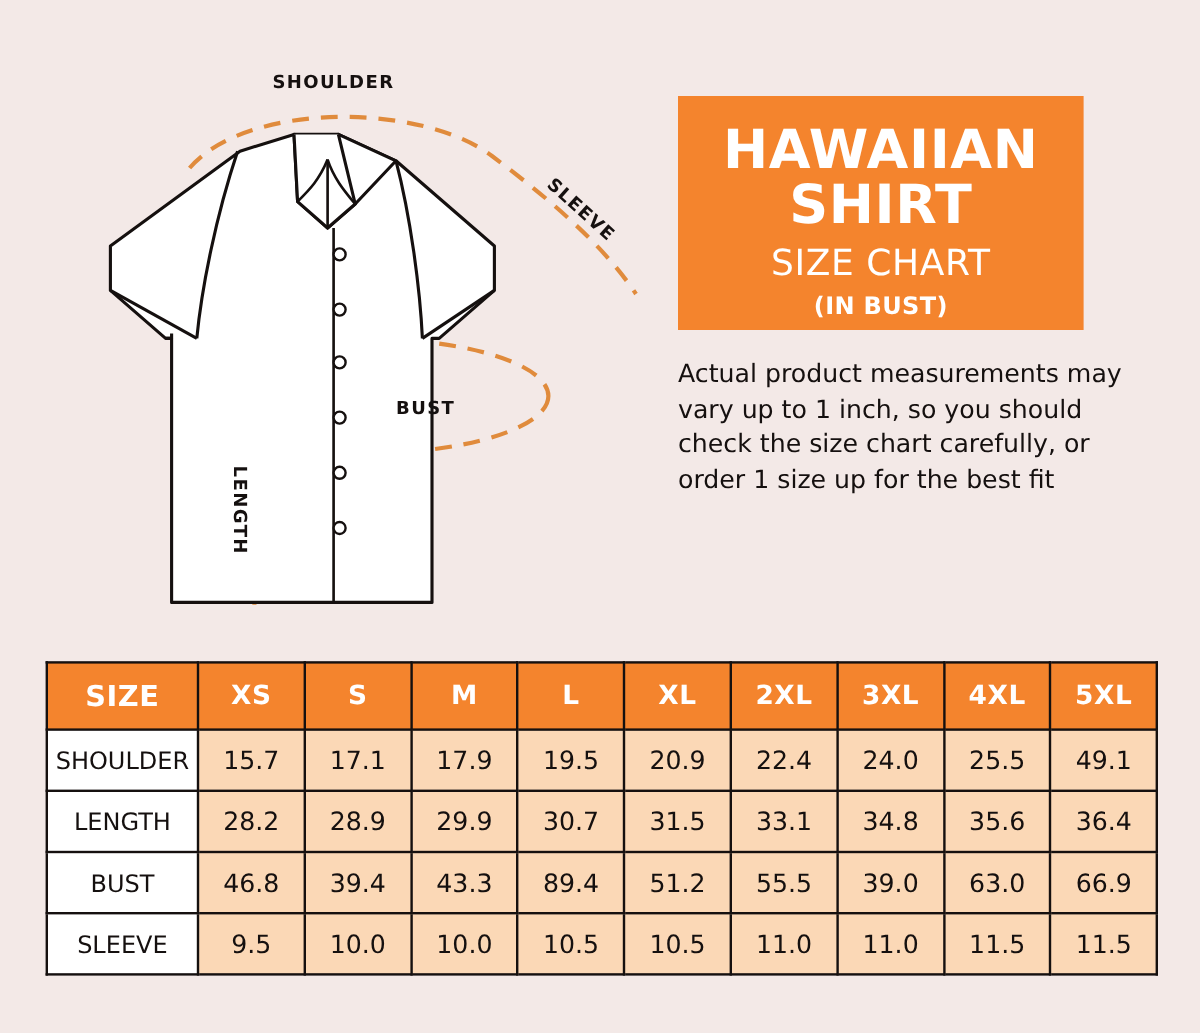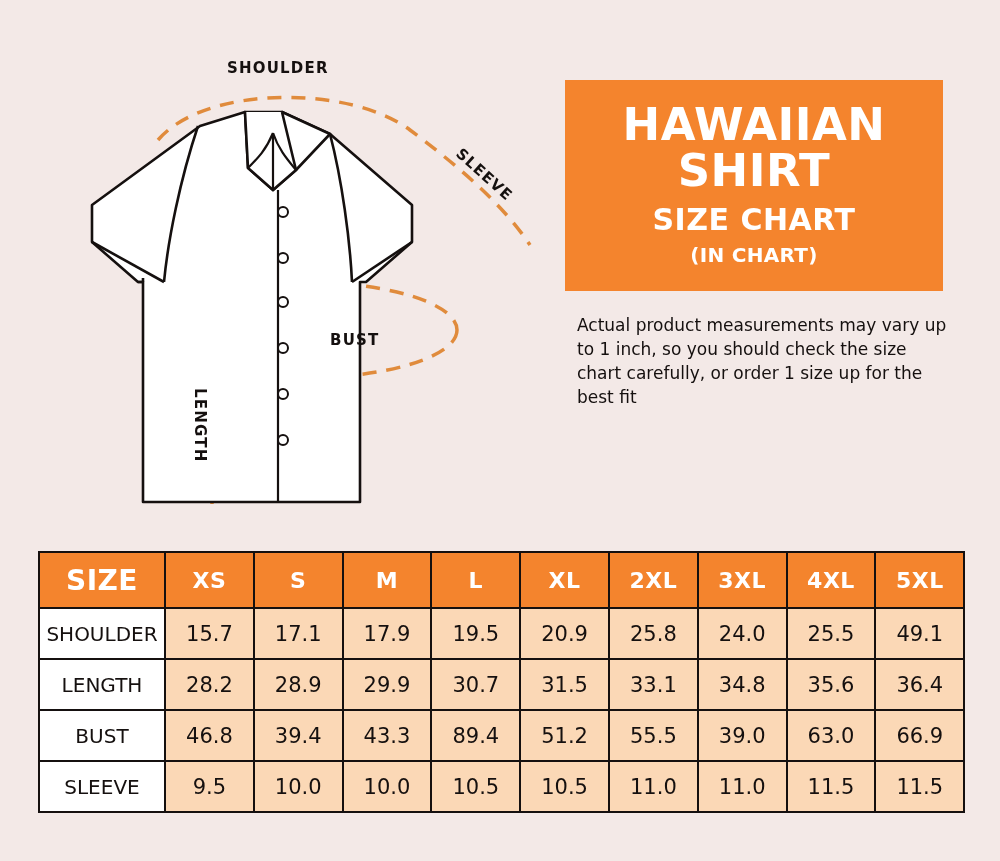--- a/index.html
+++ b/index.html
@@ -34,57 +34,56 @@
 
   
   .right-panel {
     position: absolute;
     left: 565px;
     top: 80px;
     width: 378px;
   }
   .title-box {
     background: #f4842d;
-    padding: 22px 26px 24px 26px;
+    padding: 22px 26px 8px 26px;
     text-align: center;
     box-sizing: border-box;
-    width: 378px;
+    width: 338px;
   }
   .title-main {
     font-family: "DejaVu Sans", sans-serif;
     font-weight: bold;
     color: #ffffff;
     font-size: 45px;
     line-height: 1.02;
     letter-spacing: 0.5px;
   }
   .title-sub {
     font-family: "DejaVu Sans", sans-serif;
-    font-weight: bold;
+    font-weight: normal;
     color: #ffffff;
     font-size: 30px;
     letter-spacing: 0.5px;
     margin-top: 8px;
   }
   .title-unit {
     font-family: "DejaVu Sans", sans-serif;
     font-weight: bold;
     color: #ffffff;
     font-size: 20px;
     margin-top: 6px;
     letter-spacing: 0.3px;
   }
   .note {
     margin-top: 22px;
     font-family: "DejaVu Sans", sans-serif;
-    font-size: 17px;
+    font-size: 21px;
     line-height: 1.42;
     color: #15100f;
     width: 378px;
-    margin-left: 12px;
   }
 
   
   .table-wrap {
     position: absolute;
     left: 38px;
     top: 551px;
     width: 925px;
   }
   table.size-table {
@@ -103,21 +102,21 @@
   }
   table.size-table thead th {
     background: #f4842d;
     color: #ffffff;
     font-weight: bold;
     font-size: 22px;
     height: 54px;
     letter-spacing: 0.5px;
   }
   table.size-table thead th.corner {
-    font-size: 28px;
+    font-size: 24px;
   }
   table.size-table tbody td.rowhead {
     background: #ffffff;
     font-weight: normal;
     font-size: 20px;
   }
   table.size-table tbody td.val {
     background: #fbd8b6;
     font-size: 21px;
     margin-top: 28px;
@@ -180,21 +179,21 @@
       <text class="lbl" x="300" y="315">BUST</text>
       <text class="lbl" x="165" y="358" transform="rotate(90 165 358)">LENGTH</text>
     </svg>
   </div>
 
   <div class="right-panel">
     <div class="title-box">
       <div class="title-main">HAWAIIAN</div>
       <div class="title-main">SHIRT</div>
       <div class="title-sub">SIZE CHART</div>
-      <div class="title-unit">(IN CHART)</div>
+      <div class="title-unit">(IN BUST)</div>
     </div>
     <div class="note">Actual product measurements may vary up to 1 inch, so you should check the size chart carefully, or order 1 size up for the best fit</div>
   </div>
 
   <div class="table-wrap">
     <table class="size-table">
       <colgroup>
         <col class="c0">
           <col class="cx">
           <col class="cx">
@@ -221,21 +220,21 @@
         </tr>
       </thead>
       <tbody>
         <tr>
           <td class="rowhead">SHOULDER</td>
           <td class="val">15.7</td>
           <td class="val">17.1</td>
           <td class="val">17.9</td>
           <td class="val">19.5</td>
           <td class="val">20.9</td>
-          <td class="val">25.8</td>
+          <td class="val">22.4</td>
           <td class="val">24.0</td>
           <td class="val">25.5</td>
           <td class="val">49.1</td>
         </tr>
         <tr>
           <td class="rowhead">LENGTH</td>
           <td class="val">28.2</td>
           <td class="val">28.9</td>
           <td class="val">29.9</td>
           <td class="val">30.7</td>

